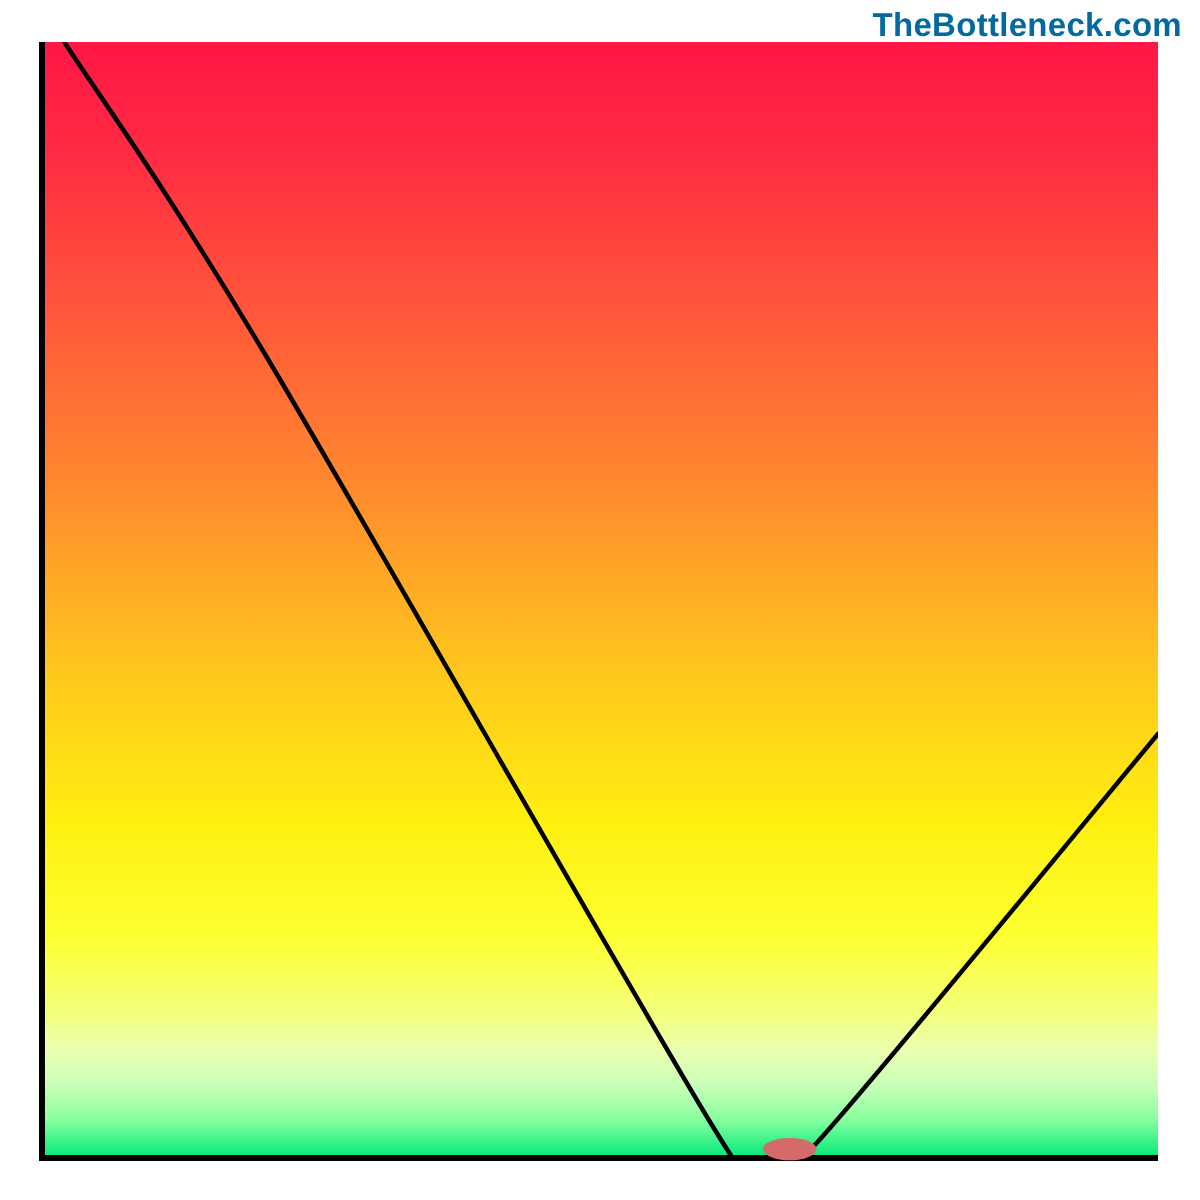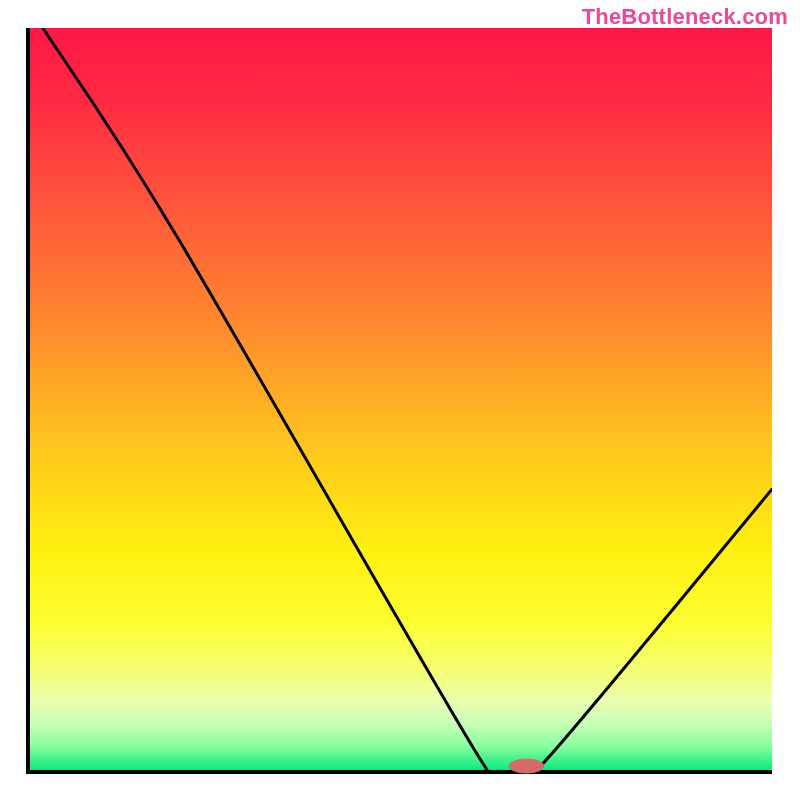--- a/index.html
+++ b/index.html
@@ -15,21 +15,21 @@
     width: 800px;
     height: 800px;
   }
   .watermark {
     position: absolute;
     top: 4px;
     right: 12px;
     font-family: Arial, Helvetica, sans-serif;
     font-size: 22px;
     font-weight: 600;
-    color: #ec4899;
+    color: #0369a1;
     letter-spacing: 0.2px;
     user-select: none;
   }
   svg {
     display: block;
   }
 </style>
 </head>
 <body>
 

